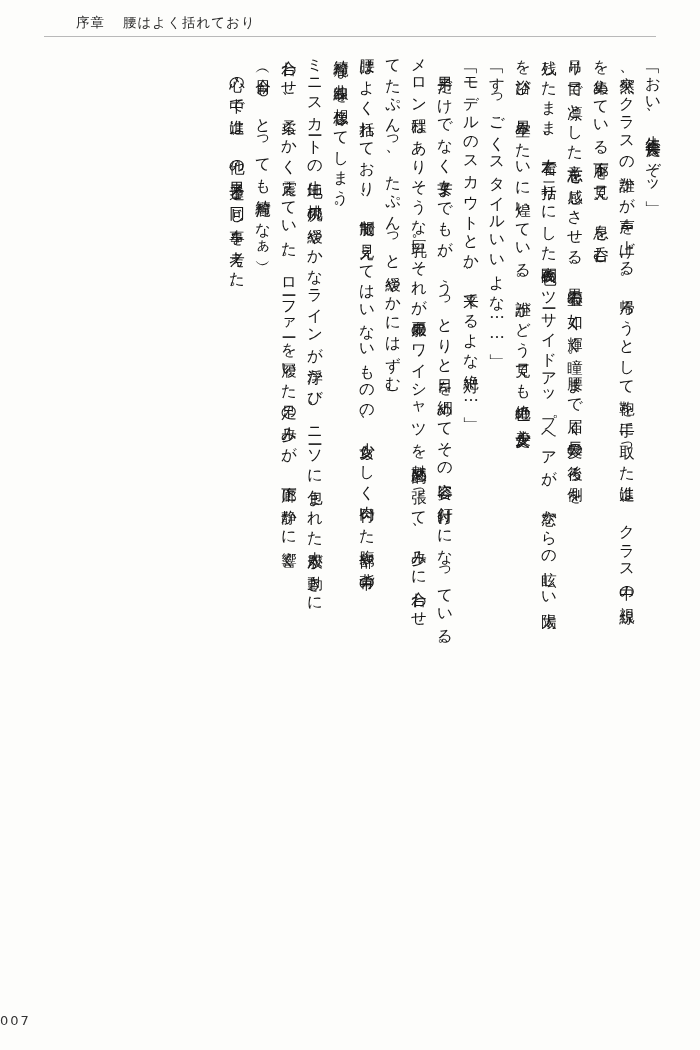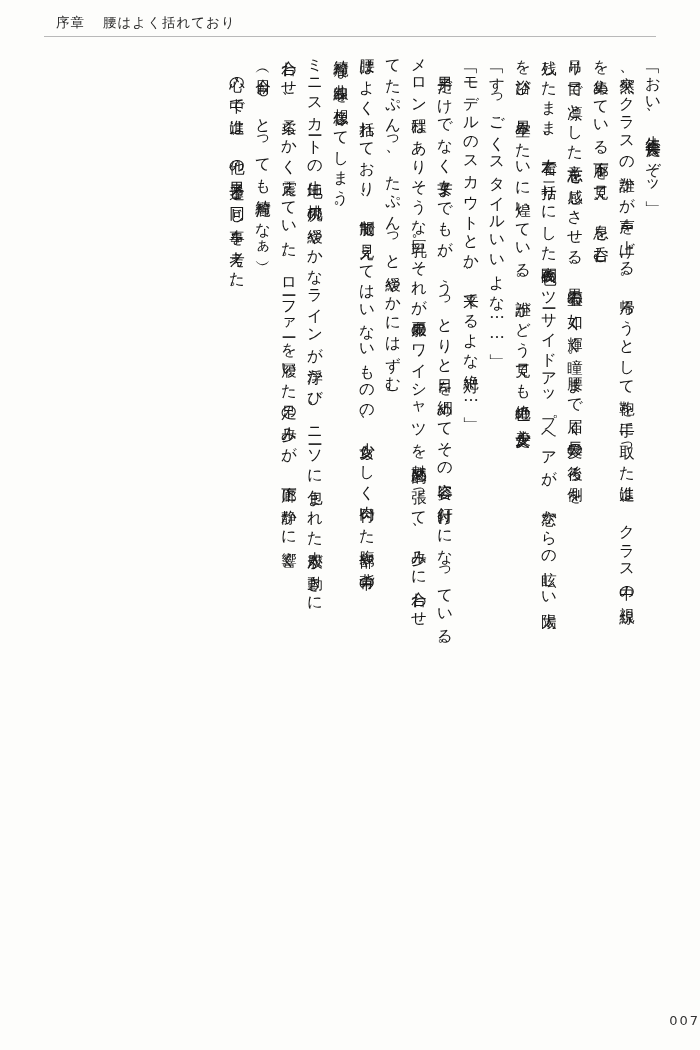--- a/index.html
+++ b/index.html
@@ -21,21 +21,21 @@
   
   .header {
     position: absolute;
     top: 8px;
     left: 0;
     right: 0;
     height: 30px;
     display: flex;
     align-items: center;
     justify-content: flex-start;
-    padding-left: 56px;
+    padding-left: 76px;
     box-sizing: border-box;
   }
   .header-rule {
     position: absolute;
     top: 36px;
     left: 44px;
     right: 44px;
     height: 1px;
     background: #b9b9b9;
   }
@@ -80,21 +80,21 @@
     padding-top: 16px;
     box-sizing: border-box;
   }
 
   
   .page-number {
     position: absolute;
     bottom: 22px;
     left: 0;
     right: 0;
-    text-align: right;
+    text-align: left;
     font-size: 13px;
     letter-spacing: 2px;
     color: #333;
     font-family: "DejaVu Sans", "Liberation Sans", sans-serif;
   }
 </style>
 </head>
 <body>
 
 <div class="page">

